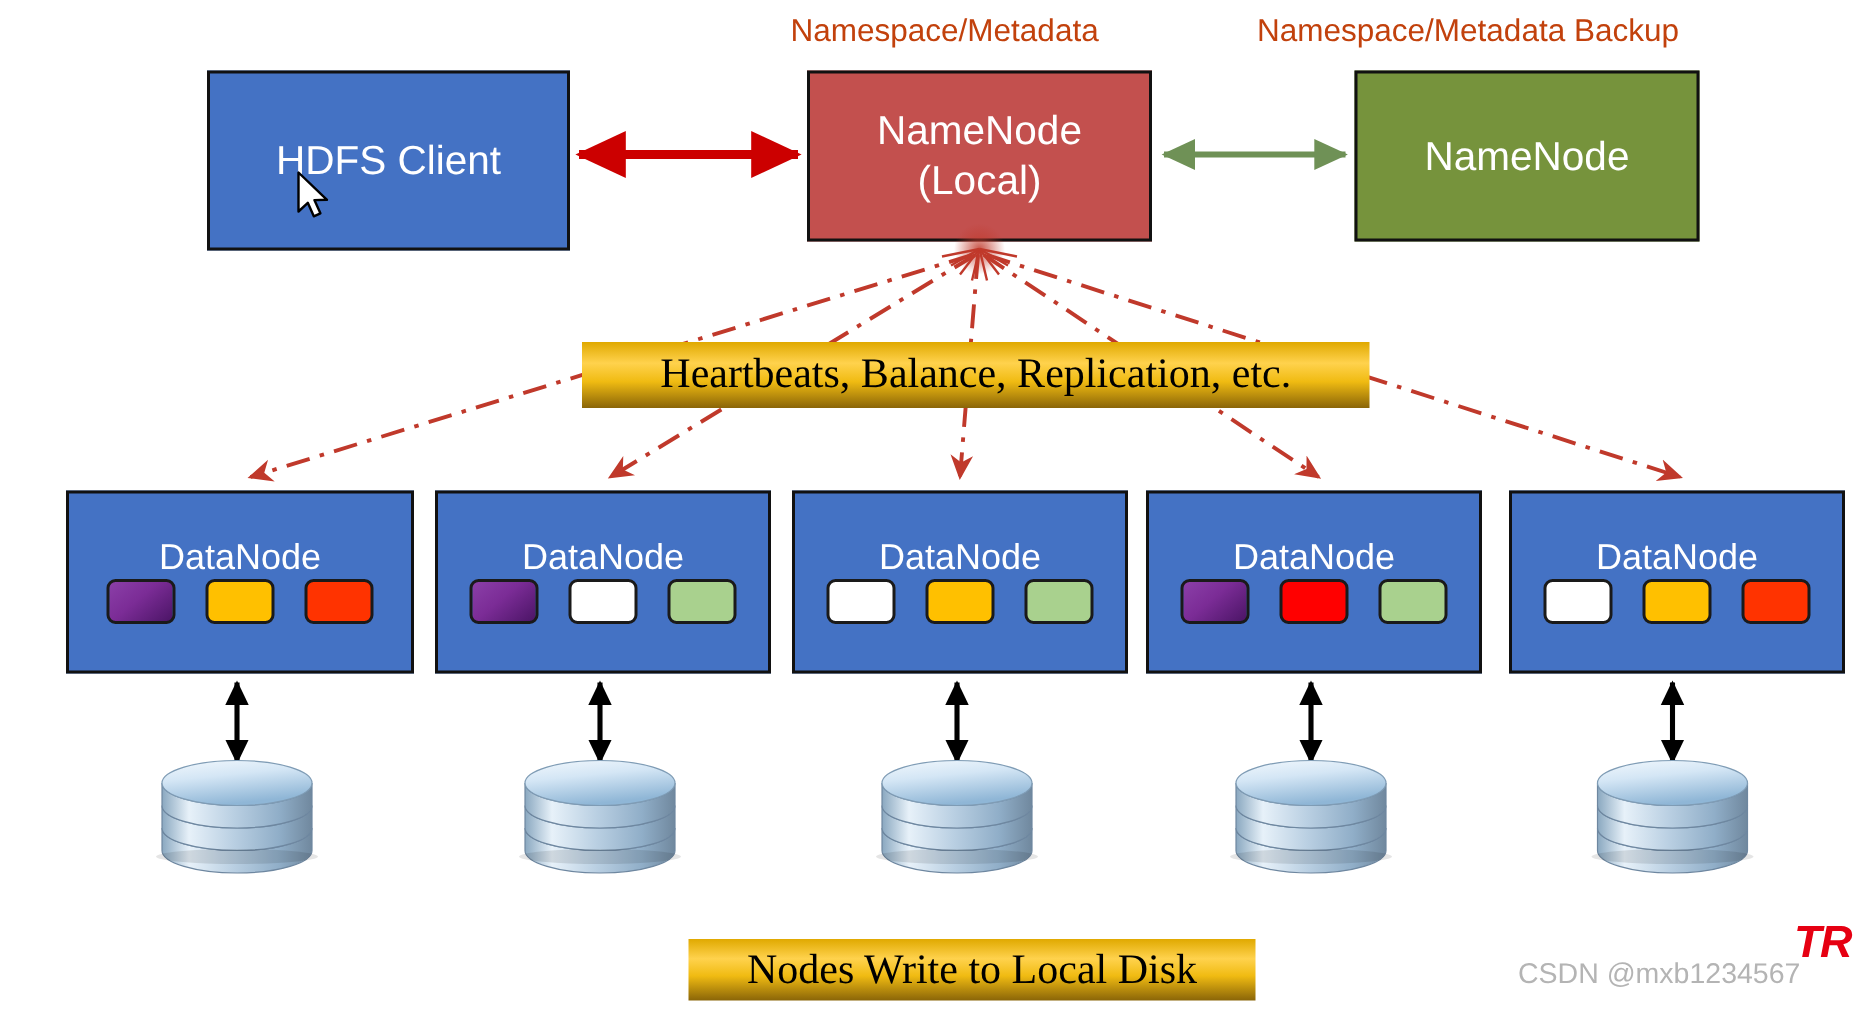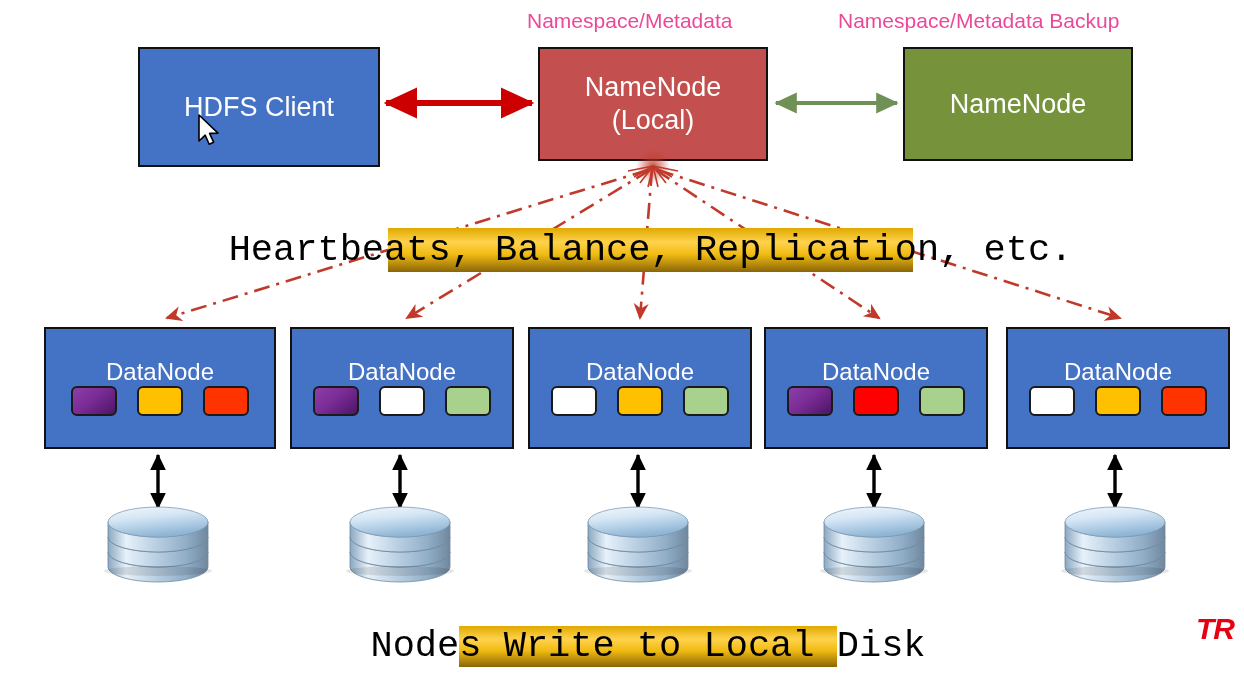--- a/index.html
+++ b/index.html
@@ -15,21 +15,21 @@
   #stage {
     position: absolute;
     left: 0; top: 0;
     width: 1244px;
     height: 674px;
   }
 
   
   .caption {
     position: absolute;
-    color: #ec4899;
+    color: #c2410c;
     font-size: 21px;
     line-height: 26px;
     white-space: nowrap;
     font-family: "Liberation Sans", sans-serif;
   }
 
   
   .node-box {
     position: absolute;
     border: 2px solid #111111;
@@ -84,26 +84,26 @@
   .blk-red    { background: #ff3300; }
   .blk-red2   { background: #ff0000; }
   .blk-white  { background: #ffffff; }
   .blk-green  { background: #a9d18e; }
 
   
   .banner {
     position: absolute;
     background: linear-gradient(180deg, #e0a900 0%, #ffd24d 32%, #f0bb12 60%, #8a6508 100%);
     color: #000000;
-    font-size: 37px;
+    font-size: 28px;
     line-height: 1;
     display: flex;
     align-items: center;
     justify-content: center;
-    font-family: Liberation Mono, monospace;
+    font-family: Liberation Serif, serif;
     white-space: nowrap;
     text-align: center;
   }
 
   
   .watermark {
     position: absolute;
     color: #b4b4b4;
     font-size: 19px;
     font-family: "Liberation Sans", sans-serif;
@@ -300,17 +300,18 @@
     </div>
 
   <div class="banner" id="hb-banner" style="left: 388px; top: 228px; width: 525px; height: 44px;">
     <span>Heartbeats, Balance, Replication, etc.</span>
   </div>
 
   <div class="banner" id="bt-banner" style="left: 459px; top: 626px; width: 378px; height: 41px;">
     <span>Nodes Write to Local Disk</span>
   </div>
 
+  <div class="watermark" id="wm" style="left: 1012px; top: 639px;">CSDN @mxb1234567</div>
   <div id="logo" style="position: absolute; font-size: 30px; font-weight: bold; font-style: italic; font-family: &quot;Liberation Sans&quot;, sans-serif; letter-spacing: -1px; left: 1196px; top: 612px; color: rgb(230, 0, 18);">
     <span>TR</span>
   </div>
 
 </div>
 
 </body></html>

